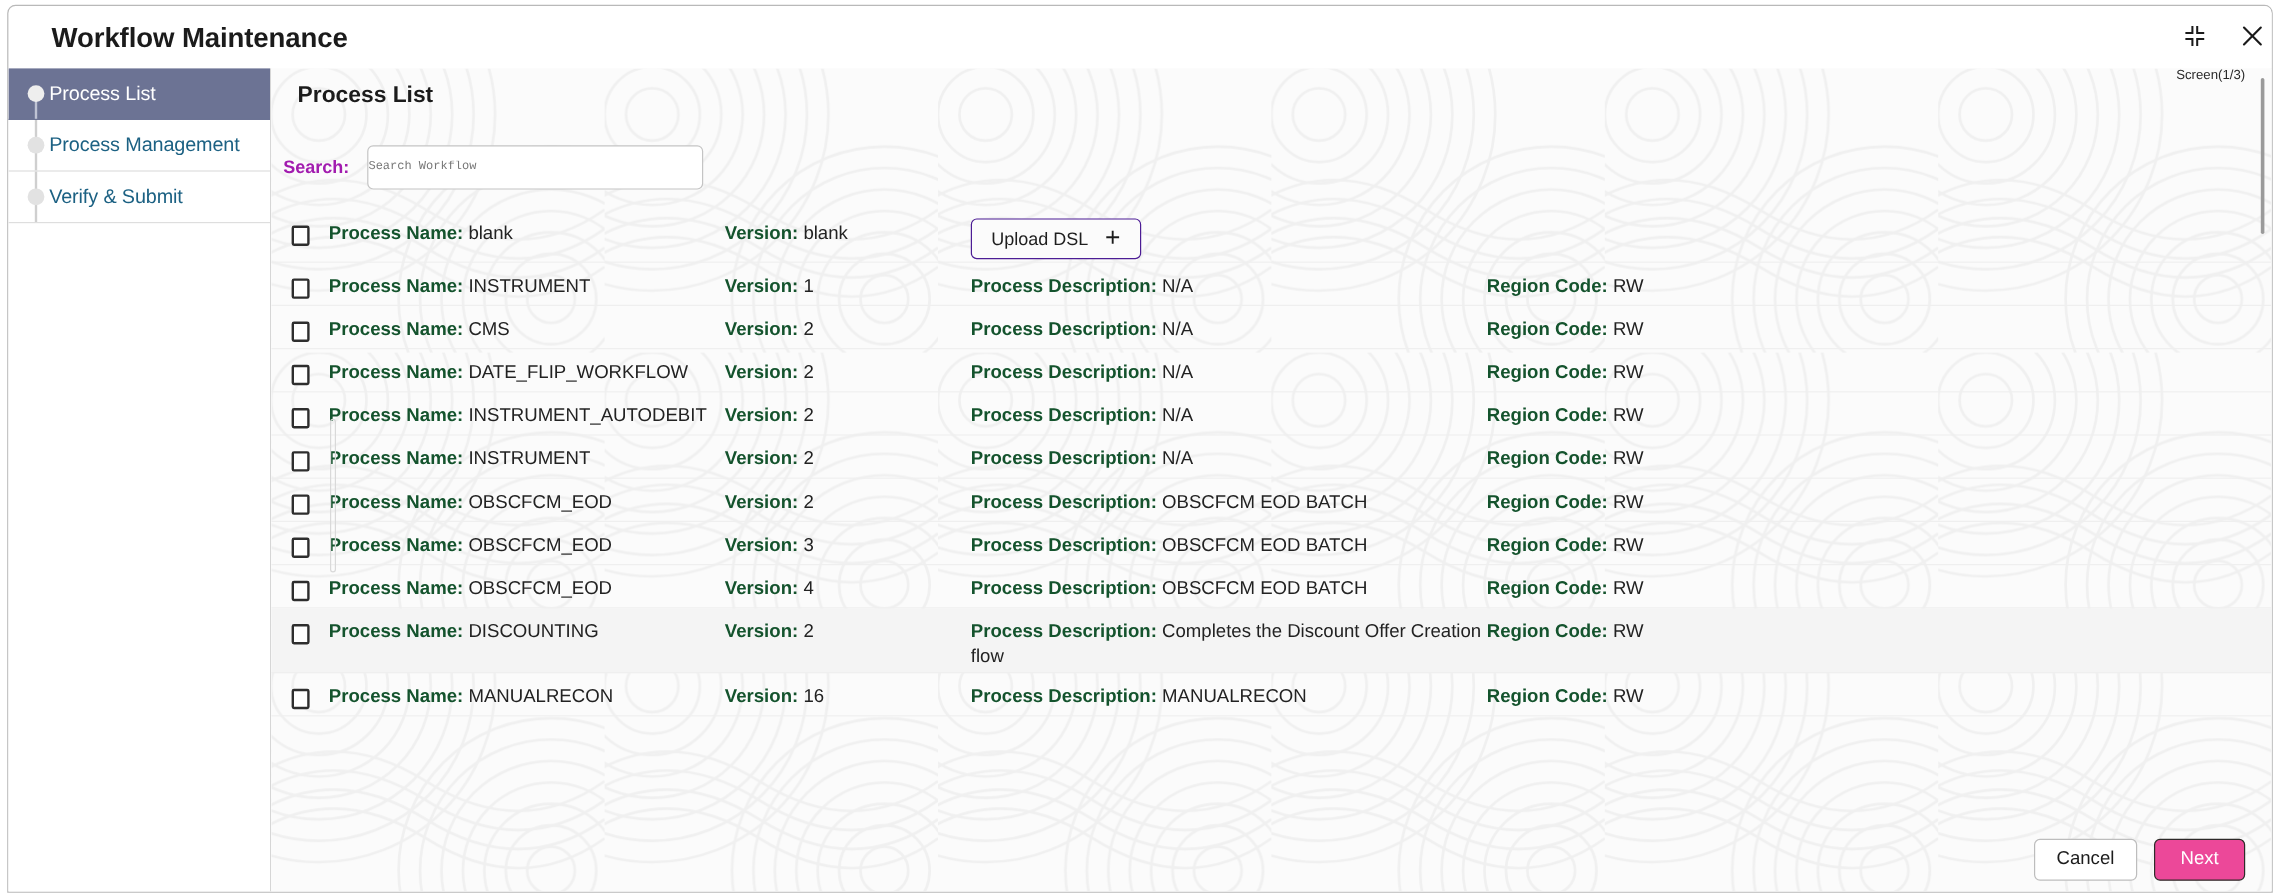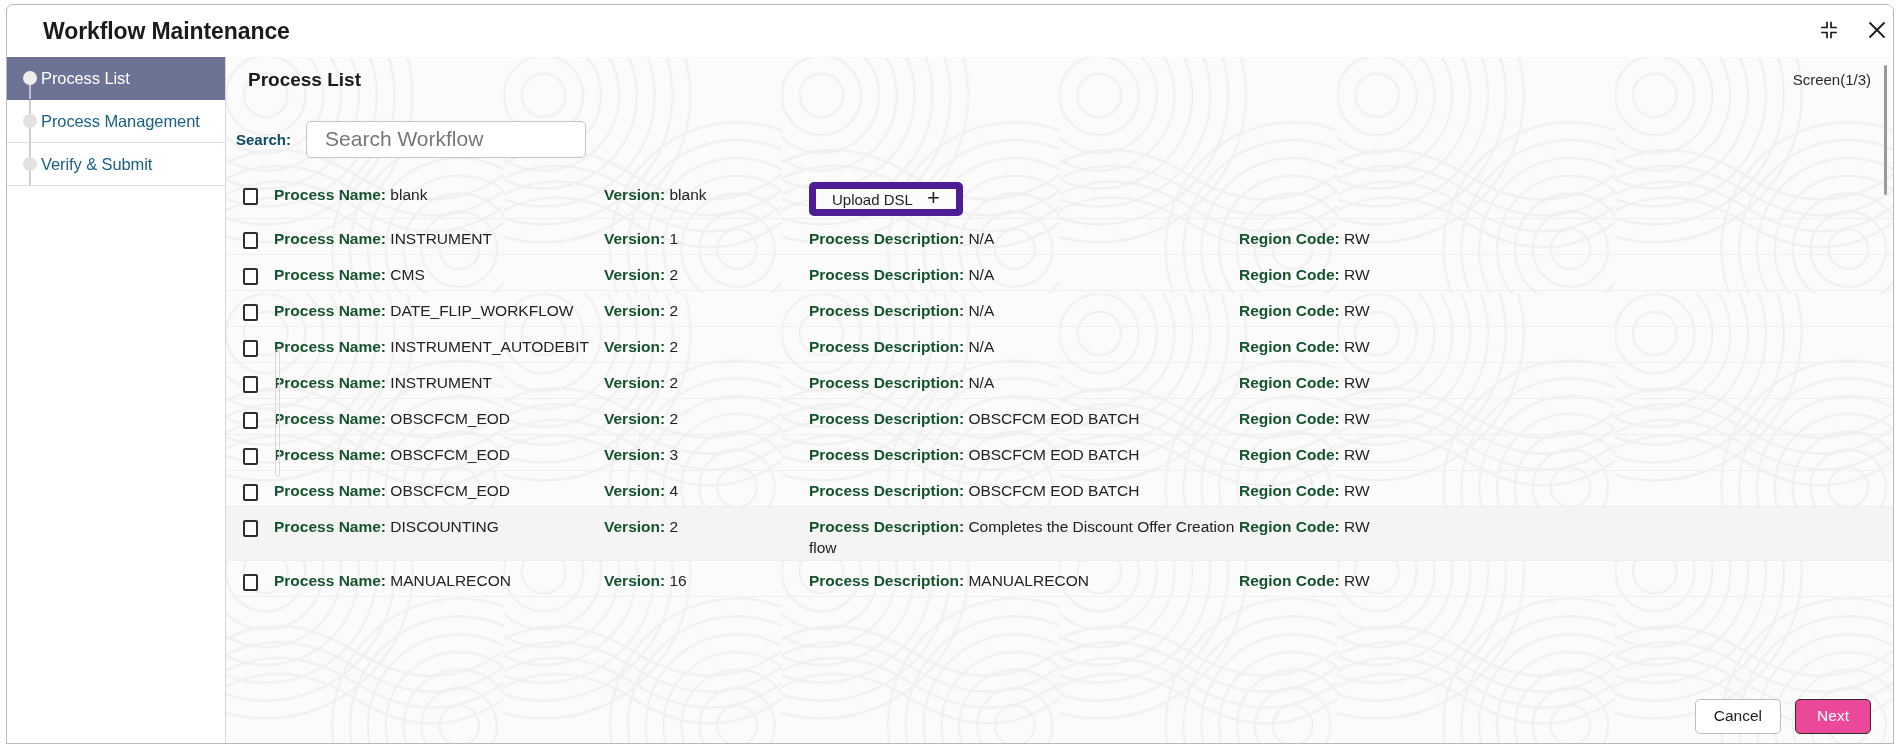--- a/index.html
+++ b/index.html
@@ -165,50 +165,50 @@
     box-sizing: border-box;
   }
   .content-title {
     font-size: 19px;
     font-weight: bold;
     color: #1b1b1b;
   }
   .screen-counter {
     position: absolute;
     right: 22px;
-    top: 14px;
-    font-size: 15px;
+    top: 0;
+    font-size: 11px;
     color: #2a2a2a;
   }
 
   
   .search-row {
     position: relative;
     display: flex;
     align-items: center;
     padding-left: 10px;
     margin-top: 12px;
     height: 52px;
   }
   .search-label {
     font-size: 15px;
     font-weight: bold;
-    color: #0c4a6e;
+    color: #a21caf;
     margin-right: 15px;
   }
   .search-input {
     width: 280px;
     height: 37px;
     border: 1px solid #c4c4c4;
     border-radius: 5px;
     background: #ffffff;
-    padding: 0 18px;
-    font-size: 21px;
+    padding: 0 0;
+    font-size: 10px;
     color: #2b2b2b;
-    font-family: Liberation Sans, sans-serif;
+    font-family: Liberation Mono, monospace;
     box-sizing: border-box;
     outline: none;
   }
   .search-input::placeholder { color: #767676; }
 
   
   .table-wrap {
     position: relative;
     margin-top: 10px;
   }
@@ -259,21 +259,21 @@
   .c-ver  { width: 205px; flex: 0 0 205px; }
   .c-desc { width: 430px; flex: 0 0 430px; }
   .c-reg  { width: 240px; flex: 0 0 240px; }
 
   .upload-btn {
     display: inline-flex;
     align-items: center;
     gap: 14px;
     height: 34px;
     padding: 0 16px;
-    border: 7px solid #4c1d95;
+    border: 1px solid #4c1d95;
     border-radius: 5px;
     background: #fbfbfb;
     font-size: 15px;
     color: #1e1e1e;
     cursor: pointer;
     font-family: "Liberation Sans", sans-serif;
     margin-top: -2px;
   }
   .plus {
     font-size: 22px;

